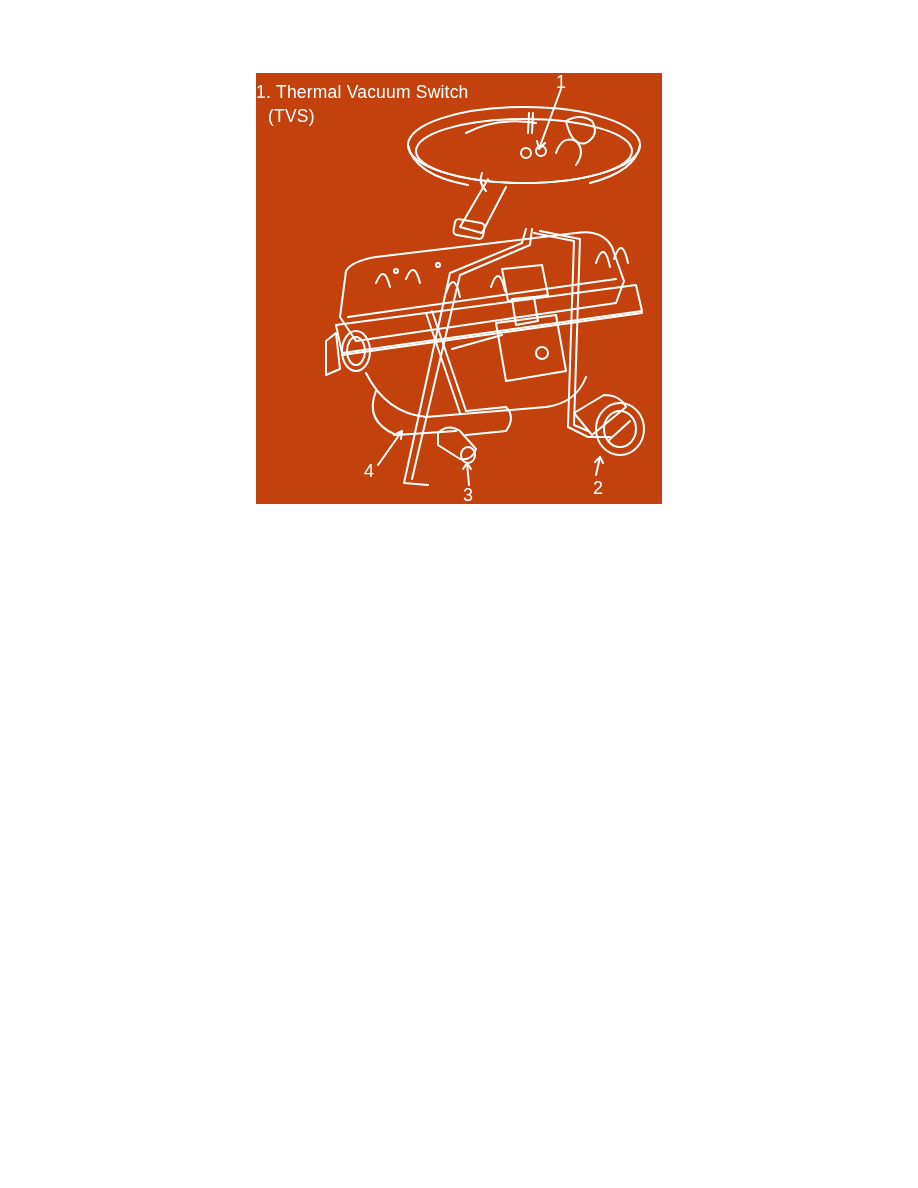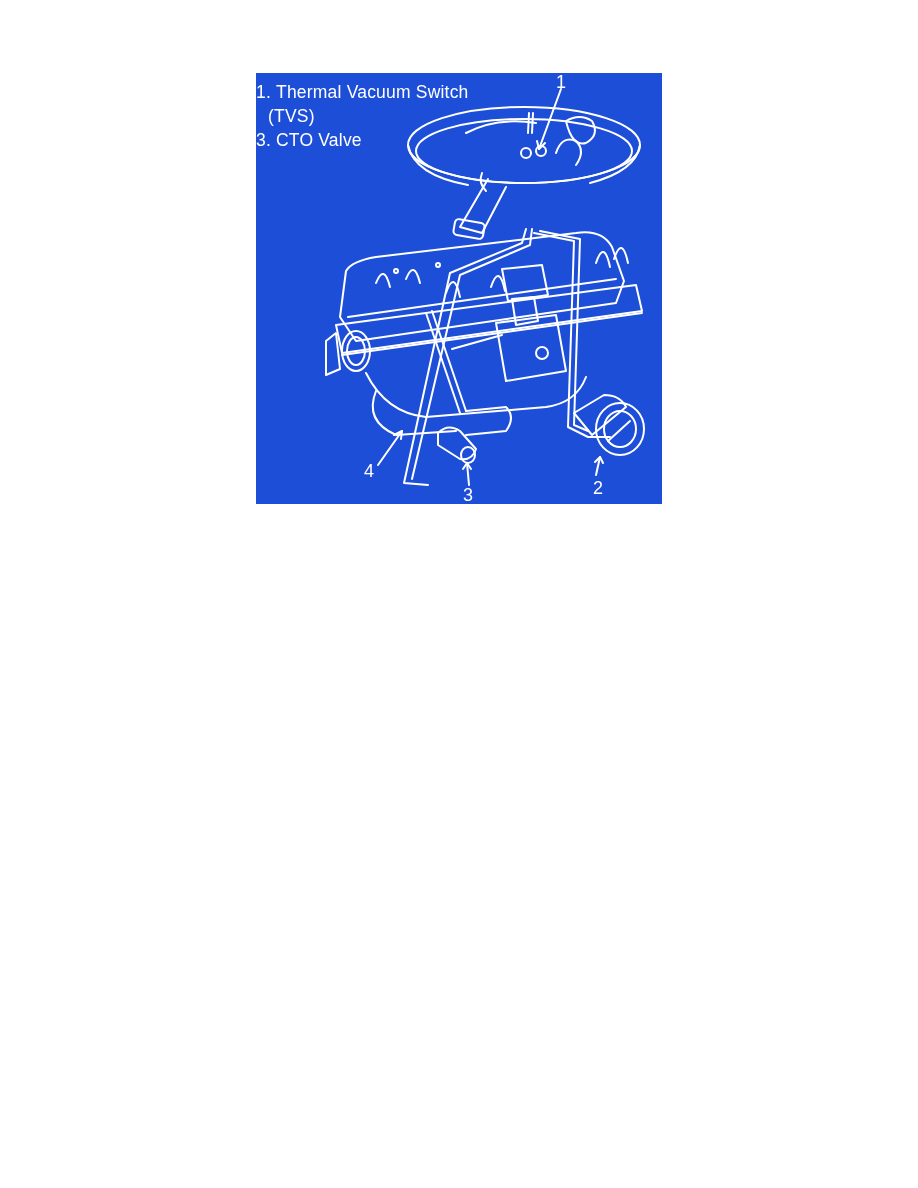--- a/index.html
+++ b/index.html
@@ -1,17 +1,17 @@
 <!DOCTYPE html>
 <html><head>
 <meta charset="utf-8">
 <style>
   html, body { margin: 0; padding: 0; background: #ffffff; }
   body { width: 918px; height: 1188px; position: relative; overflow: hidden; font-family: "Liberation Sans", sans-serif; }
-  .figure { position: absolute; left: 256px; top: 73px; width: 406px; height: 431px; background: #1d4ed8; overflow: hidden; }
+  .figure { position: absolute; left: 256px; top: 73px; width: 406px; height: 431px; background: #c2410c; overflow: hidden; }
   .legend { position: absolute; left: 0; top: 7px; color: #ffffff; font-size: 17.5px; line-height: 24px; letter-spacing: 0.2px; }
   .legend-item { white-space: nowrap; }
   .legend-item .num { display: inline-block; width: 20px; }
   .legend-item.cont { padding-left: 12px; }
   .callout { position: absolute; color: #ffffff; font-size: 18px; line-height: 18px; }
   svg.art { position: absolute; left: 0; top: 0; }
 </style>
 </head>
 <body>
 
@@ -79,20 +79,19 @@
     <path d="M146 358 l-8 4 M146 358 l-1 8"></path>
     <path d="M213 412 l-2 -22"></path>
     <path d="M211 390 l-4 6 M211 390 l4 6"></path>
     <path d="M340 402 l4 -18"></path>
     <path d="M344 384 l-5 5 M344 384 l3 6"></path>
   </svg>
 
   <div class="legend">
     <div class="legend-item"><span class="num">1.</span><span>Thermal Vacuum Switch</span></div>
     <div class="legend-item cont"><span>(TVS)</span></div>
-    <div class="legend-item"><span class="num">3.</span><span>CTO Valve</span></div>
   </div>
 
   <div class="callout" style="left:300px; top:0px;">1</div>
   <div class="callout" style="left:337px; top:406px;">2</div>
   <div class="callout" style="left:207px; top:413px;">3</div>
   <div class="callout" style="left:108px; top:389px;">4</div>
 </div>
 
 </body></html>

